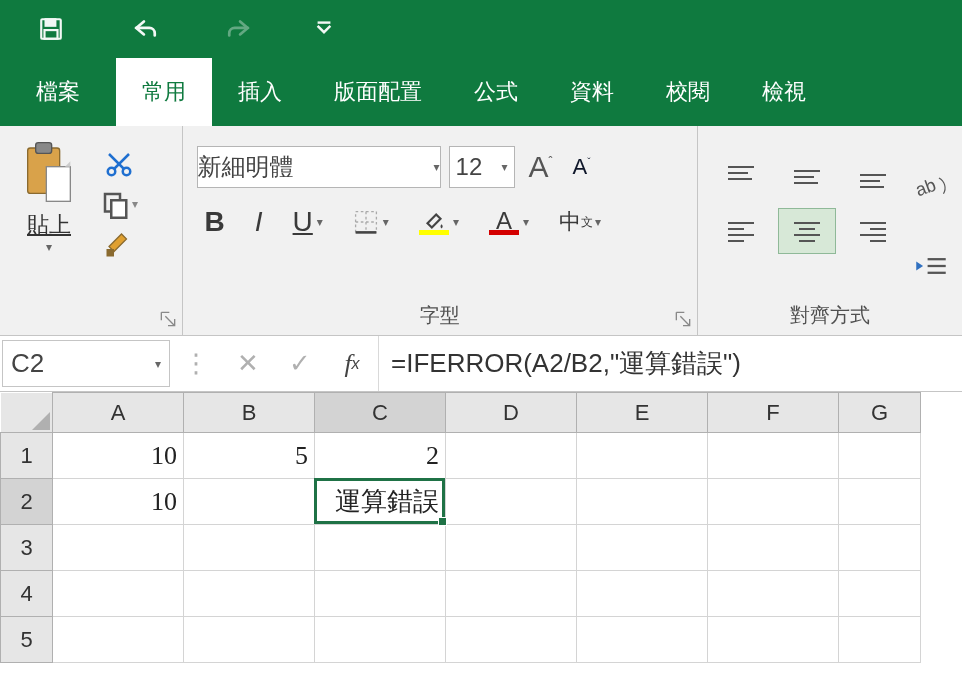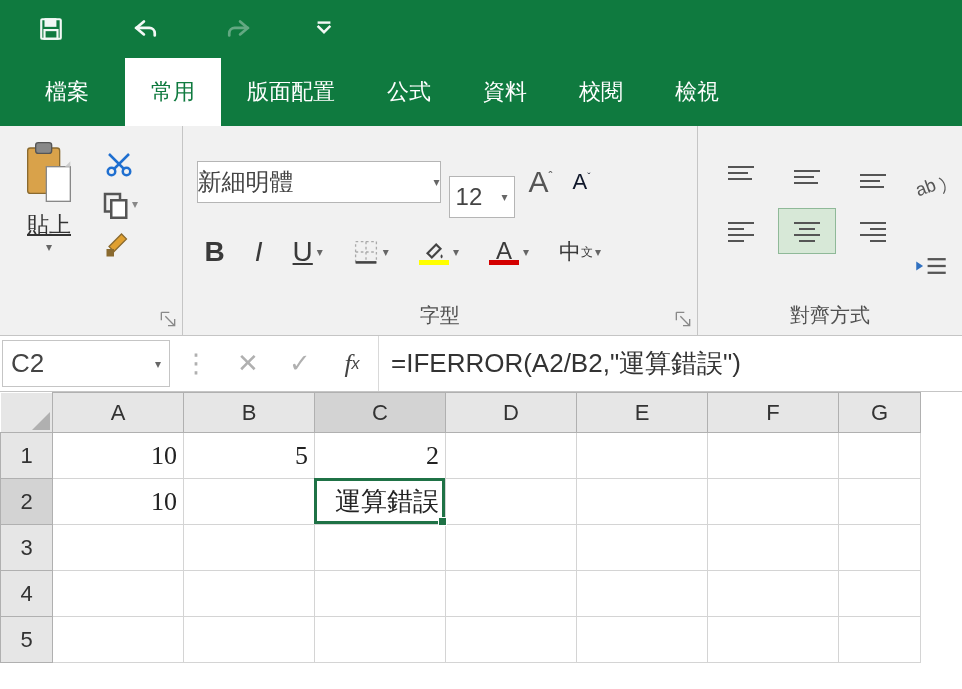--- a/index.html
+++ b/index.html
@@ -8,41 +8,41 @@
   
   .qat { height: 58px; background: #0f7a3f; display: flex; align-items: center; padding-left: 34px; gap: 60px; }
   .qat .qbtn { width: 34px; height: 34px; display: flex; align-items: center; justify-content: center; color: #fff; opacity: .95; }
   .qat .qbtn.disabled { opacity: .35; }
   .qat .qbtn svg { width: 26px; height: 26px; }
 
   
   .tabs { height: 68px; background: #0f7a3f; display: flex; align-items: stretch; padding-left: 0; }
   .tab { padding: 0 26px; display:flex; align-items:center; font-size: 22px; color: #fff; cursor: pointer; }
   .tab.active { background:#fff; color:#0f7a3f;font-family:Liberation Serif, serif; }
-  .tab:first-child { padding-left: 45px; padding-right:36px; }
+  .tab:first-child { padding-left: 36px; padding-right:36px; }
 
   
   .ribbon { height: 210px; background:#f1f1f1; display:flex; border-bottom:1px solid #c5c5c5; }
   .group { position:relative; padding: 10px 14px 28px 14px; border-right:1px solid #c5c5c5; display:flex; flex-direction:column; }
   .group-label { position:absolute; bottom:6px; left:0; right:0; text-align:center; font-size:20px; color:#505050; }
   .dialog-launcher { position:absolute; right:6px; bottom:8px; width:16px; height:16px; }
   .dialog-launcher svg{width:16px;height:16px;}
 
   
   .clip-body { display:flex; gap:12px; }
   .paste { width:70px; display:flex; flex-direction:column; align-items:center; padding-top:4px; cursor:pointer;}
   .paste-label { font-size:22px; color:#333; margin-top:6px;text-decoration:underline;}
   .clip-col { display:flex; flex-direction:column; justify-content:space-around; padding:8px 0;}
   .small-btn { width:46px; height:40px; display:flex; align-items:center; justify-content:center;} 
   .small-arrow { font-size:12px; color:#888; margin-left:2px;}
 
   
   .font-row1 { display:flex; align-items:center; gap:8px; padding: 10px 0 18px 0;}
   .font-combo { height:42px; border:1px solid #b5b5b5; background:#fff; display:flex; align-items:center; padding:0 0; font-size:24px; color:#444; width:244px; justify-content:space-between;}
-  .size-combo { height:42px; border:1px solid #b5b5b5; background:#fff; display:flex; align-items:center; padding:0 6px; font-size:24px; color:#444; width:66px; justify-content:space-between;margin-top:30px;}
+  .size-combo { height:42px; border:1px solid #b5b5b5; background:#fff; display:flex; align-items:center; padding:0 6px; font-size:24px; color:#444; width:66px; justify-content:space-between;}
   .caret { font-size:12px; color:#666;}
   .grow-a { font-size:30px; color:#555; padding:0 6px;}
   .shrink-a{ font-size:22px; color:#0f172a; padding:0 6px;}
   .font-row2 { display:flex; align-items:center; gap:30px; padding-left:8px;}
   .fbtn { font-size:28px; color:#3a3a3a; display:flex; align-items:center;}
   .fbtn .ud { display:inline-flex; flex-direction:column; align-items:center;}
   .fill-swatch { width:30px; height:5px; background:#ffff00; margin-top:-2px;}
   .font-swatch { width:30px; height:5px; background:#d40000; margin-top:-2px;}
   .phonetic { font-size:22px; color:#3a3a3a;}
 
@@ -104,20 +104,21 @@
     <svg viewBox="0 0 10 10" width="12" height="12">
         <path d="M1 3 L5 7 L9 3" fill="none" stroke="#fff" stroke-width="1.5"></path>
         <line x1="1" y1="1" x2="9" y2="1" stroke="#fff" stroke-width="1.5"></line>
       </svg>
   </div>
 </div>
 
 <div class="tabs">
   <div class="tab">檔案</div>
   <div class="tab active">常用</div>
+  <div class="tab">插入</div>
   <div class="tab">版面配置</div>
   <div class="tab">公式</div>
   <div class="tab">資料</div>
   <div class="tab">校閱</div>
   <div class="tab">檢視</div>
 </div>
 
 <div class="ribbon">
 
   <div class="group" style="width:184px;">

